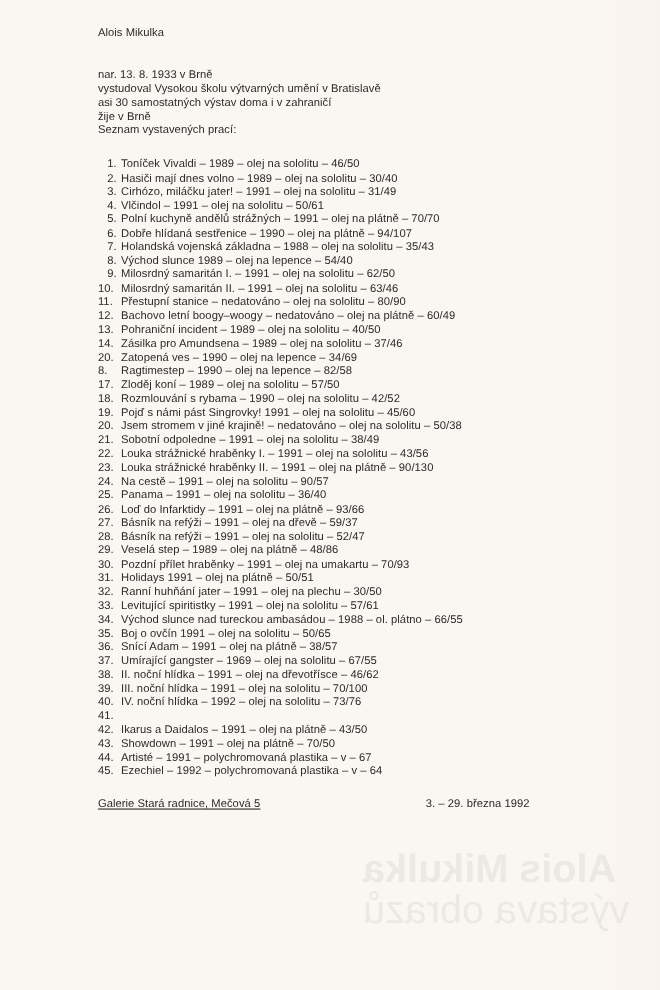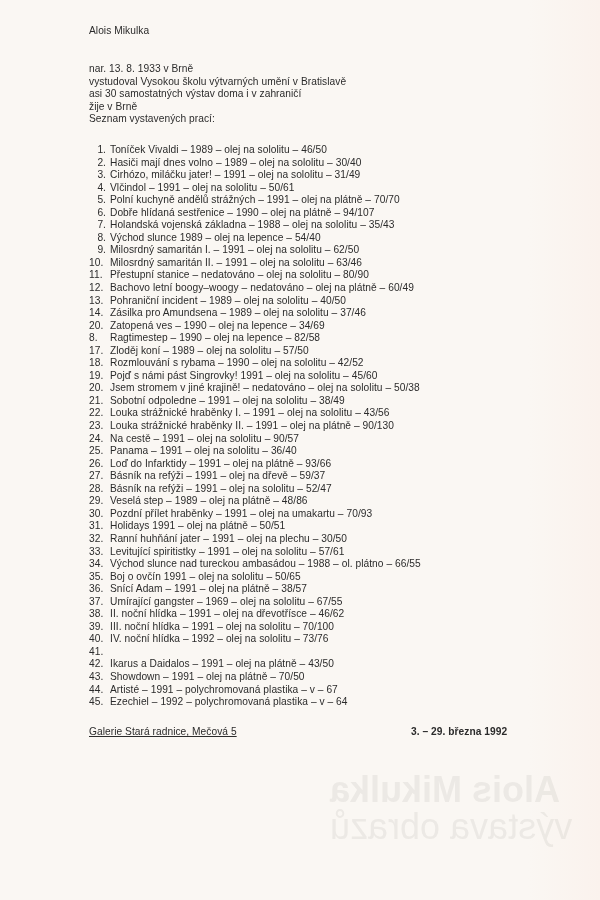--- a/index.html
+++ b/index.html
@@ -75,23 +75,22 @@
     .footer-left {
       position: absolute;
       top: 726px;
       left: 0;
       white-space: nowrap;
       text-decoration: underline;
     }
     .footer-right {
       position: absolute;
       top: 726px;
-      left: 322px;
-      white-space: nowrap;
-      font-weight: bold;
+      left: 298px;
+      white-space: nowrap;
     }
     
     .bleed {
       position: absolute;
       left: 330px;
       top: 770px;
       transform: scaleX(-1);
       transform-origin: center;
       color: rgba(120,115,110,0.10);
       font-weight: bold;

